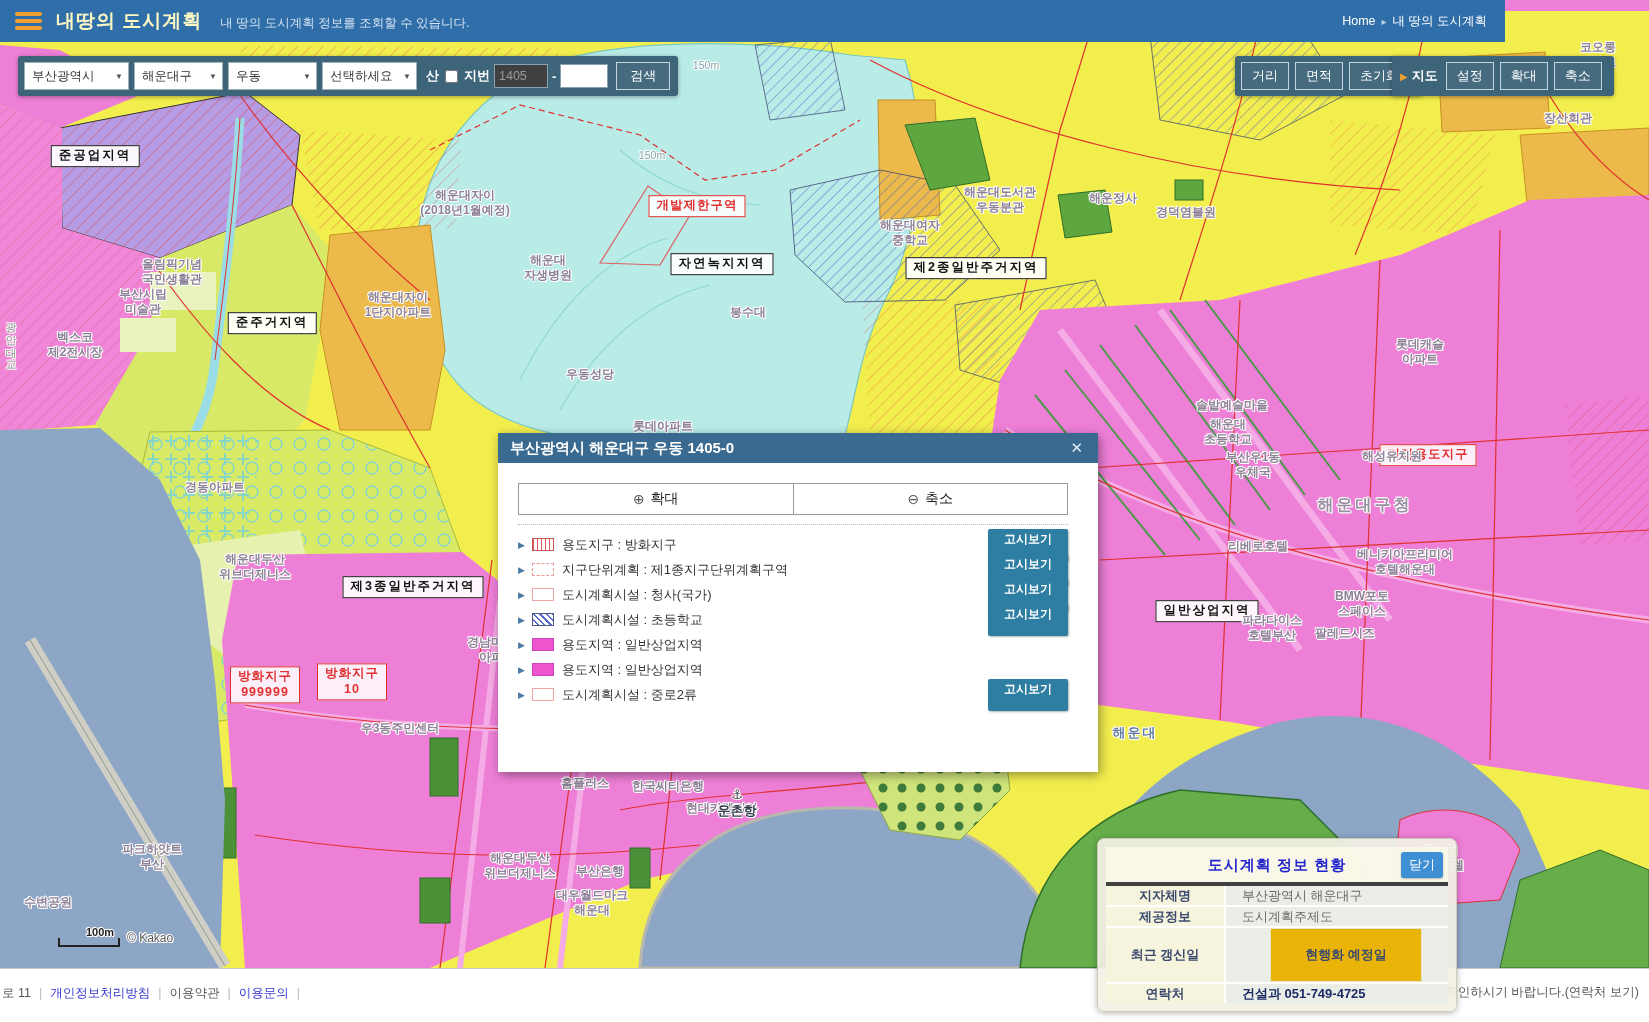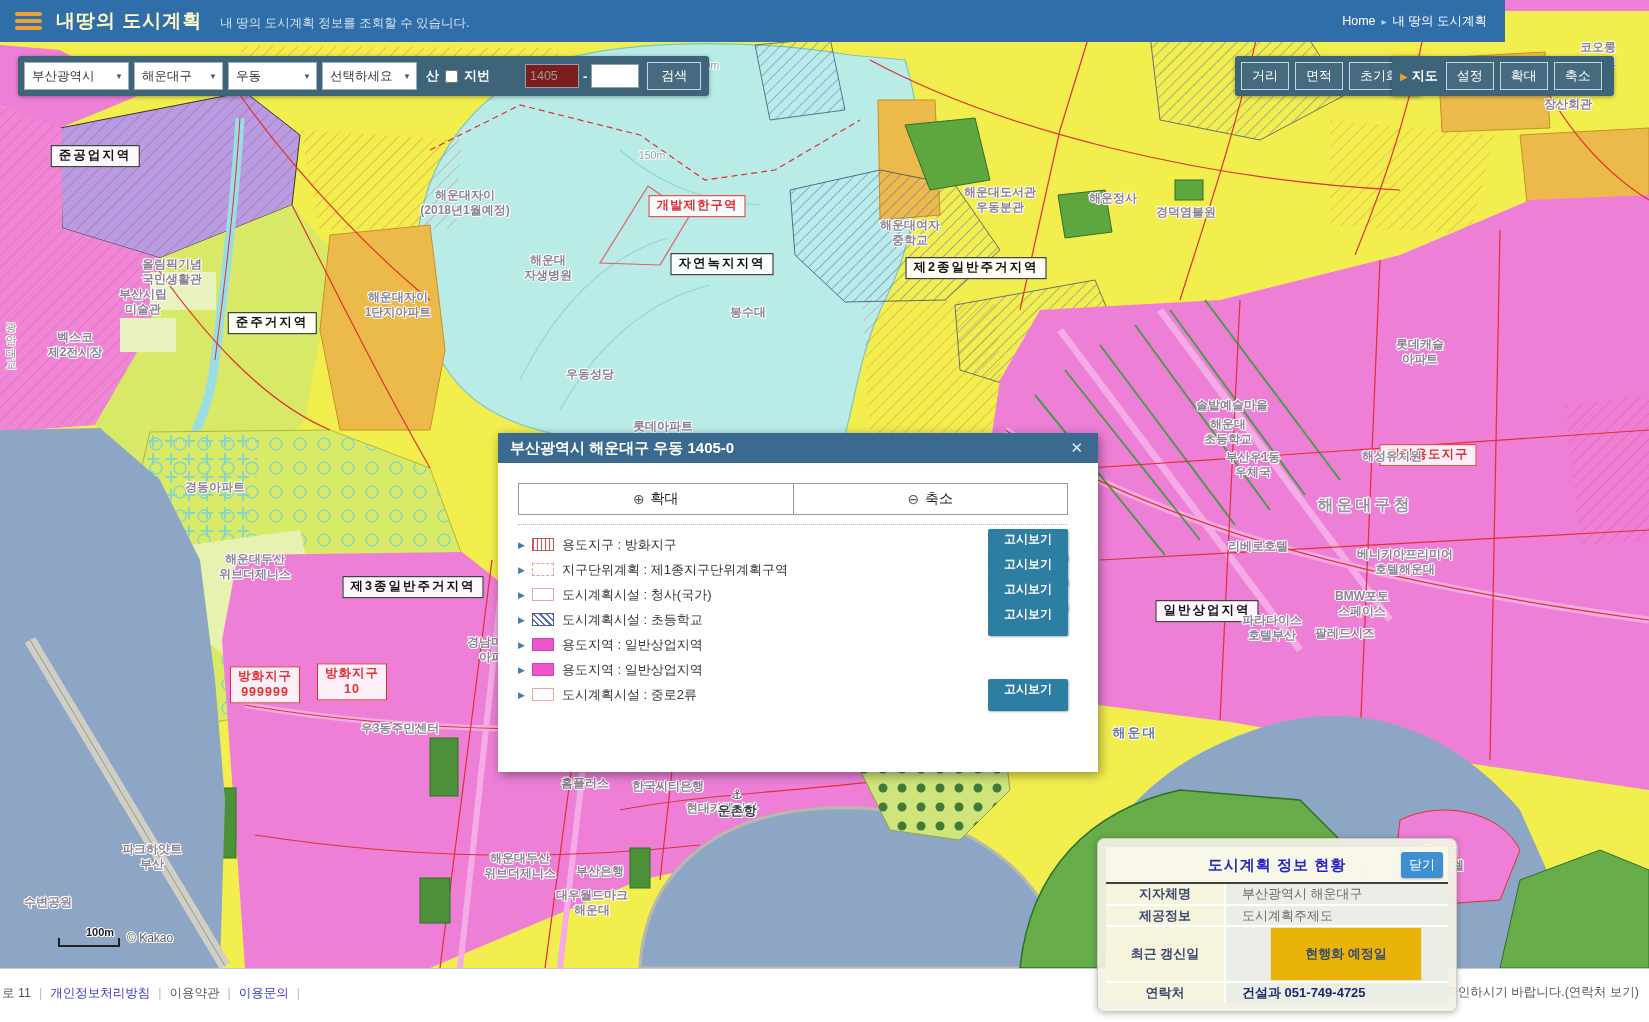--- a/index.html
+++ b/index.html
@@ -38,21 +38,21 @@
   
   .tbar{position:absolute;background:#3d6479;border-radius:3px;box-shadow:0 1px 4px rgba(0,0,0,.35);
         display:flex;align-items:center;z-index:21;padding:0 6px;height:40px;}
   #searchbar{left:18px;top:56px;}
   .sel{background:#fff;border:1px solid #9fb2bc;height:26px;display:flex;align-items:center;
        font-size:12.5px;color:#333;padding-left:7px;margin-right:5px;cursor:pointer;}
   .sel .car{margin-left:auto;margin-right:5px;font-size:8px;color:#555;}
   .wlab{color:#fff;font-size:13px;font-weight:bold;margin:0 4px;}
   #san-chk{width:13px;height:13px;margin:0 2px;}
   .jin{height:22px;border:1px solid #8aa0ac;font-size:12.5px;padding:0 4px;}
-  #jibun1{width:44px;background:#7f1d1d;color:#999;margin-left:31px;}
+  #jibun1{width:44px;background:#404040;color:#999;}
   #jibun2{width:38px;background:#fff;color:#333;}
   .tbtn{border:1px solid #c3d5de;color:#fff;font-size:13px;background:rgba(255,255,255,.05);
         height:26px;display:flex;align-items:center;justify-content:center;padding:0 10px;
         margin-right:6px;cursor:pointer;white-space:nowrap;}
   #searchbar .tbtn.search{margin-left:8px;margin-right:2px;padding:0 13px;}
   #measurebar{left:1235px;top:56px;}
   #ctrlbar{left:1392px;top:56px;}
   #ctrlbar .maplbl{color:#fff;font-size:13px;font-weight:bold;margin:0 8px 0 4px;white-space:nowrap;}
   #ctrlbar .arr{color:#f0a030;font-size:10px;margin-left:2px;}
   
@@ -80,21 +80,21 @@
         color:#fff;font-size:12px;font-weight:bold;border-radius:2px;box-shadow:1px 1px 2px rgba(0,0,0,.3);cursor:pointer;}
   #luris{margin-top:13px;height:38px;line-height:38px;text-align:center;border:1px solid #a8a8a8;
          border-radius:2px;font-size:14px;font-weight:bold;color:#3e4a58;background:#fff;cursor:pointer;}
   #luris .ic{font-weight:normal;margin-right:4px;color:#555;}
   
   #panel{position:absolute;left:1097px;top:838px;width:360px;height:174px;z-index:40;
          background:rgba(243,241,229,.93);border:1px solid #cfccbc;border-radius:7px;
          box-shadow:0 1px 6px rgba(0,0,0,.3);padding:8px;box-sizing:border-box;}
   #panel-in{background:rgba(250,248,233,.9);height:100%;display:flex;flex-direction:column;position:relative;}
   #panel-title{height:35px;line-height:35px;text-align:center;color:#2424cc;font-size:15px;font-weight:bold;
-               border-bottom:2px solid #404040;letter-spacing:1px;}
+               border-bottom:4px solid #404040;letter-spacing:1px;}
   #panel-close{position:absolute;right:5px;top:5px;width:42px;height:26px;line-height:26px;text-align:center;
                background:#3f8fd4;color:#fff;font-size:13px;border-radius:3px;cursor:pointer;box-shadow:0 1px 2px rgba(0,0,0,.25);}
   .prow2{display:flex;flex:1;border-bottom:2px solid #fff;}
   .prow2:last-child{border-bottom:none;}
   .prow2 .pl{width:118px;background:rgba(246,243,221,.9);display:flex;align-items:center;justify-content:center;
              color:#3a4a6e;font-size:13px;font-weight:bold;border-right:2px solid #fff;}
   .prow2 .pv{flex:1;background:rgba(233,236,229,.85);display:flex;align-items:center;padding-left:16px;
              color:#6a6a6a;font-size:13px;}
   .prow2 .pv .vbox{background:#eab308;border:1px solid #e7e3c8;color:#3a4a6e;font-weight:bold;
                    width:150px;text-align:center;padding:17px 0;margin-left:28px;}
@@ -321,21 +321,21 @@
 중학교</div>
         <div class="ml g halo" style="left: 1113px; top: 198px;">해운정사</div>
         <div class="ml g halo" style="left: 1186px; top: 212px;">경덕염불원</div>
         <div class="ml g halo" style="left: 1232px; top: 405px;">솔밭예술마을</div>
         <div class="ml g halo" style="left: 1228px; top: 432px;">해운대
 초등학교</div>
         <div class="ml g halo" style="left: 1420px; top: 352px;">롯데캐슬
 아파트</div>
         <div class="ml g halo" style="left: 1598px; top: 55px;">코오롱
 아파트</div>
-        <div class="ml g halo" style="left: 1568px; top: 104px;">장산회관</div>
+        <div class="ml g halo" style="left: 1568px; top: 118px;">장산회관</div>
         <div class="ml vert halo" style="left: 10px; top: 340px;">광안대교</div>
         <div class="ml g halo" style="left: 48px; top: 902px;">수변공원</div>
       </div>
   </div>
 
   <div id="scalebar">
     <div class="lbl halo">100m</div>
     <div class="bar"></div>
   </div>
   <div id="attrib" class="halo">© Kakao</div>

